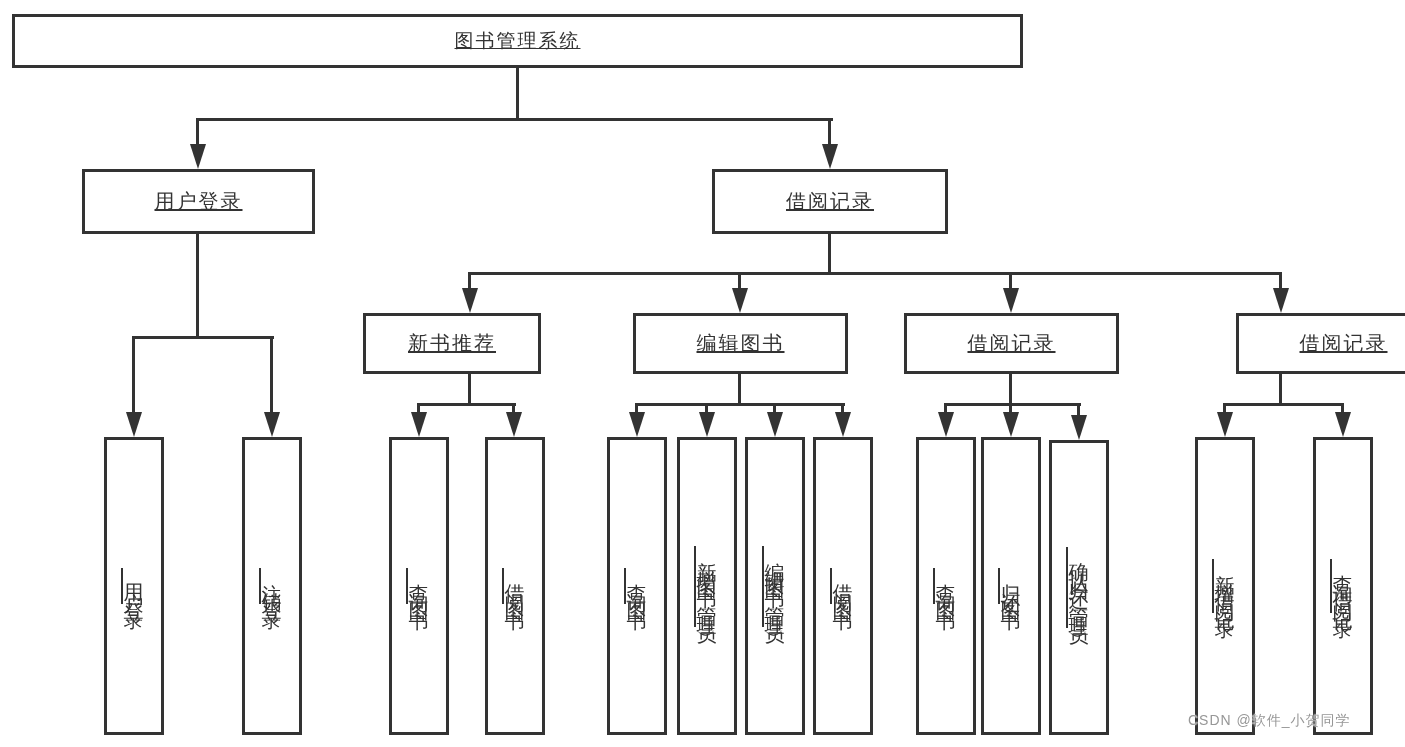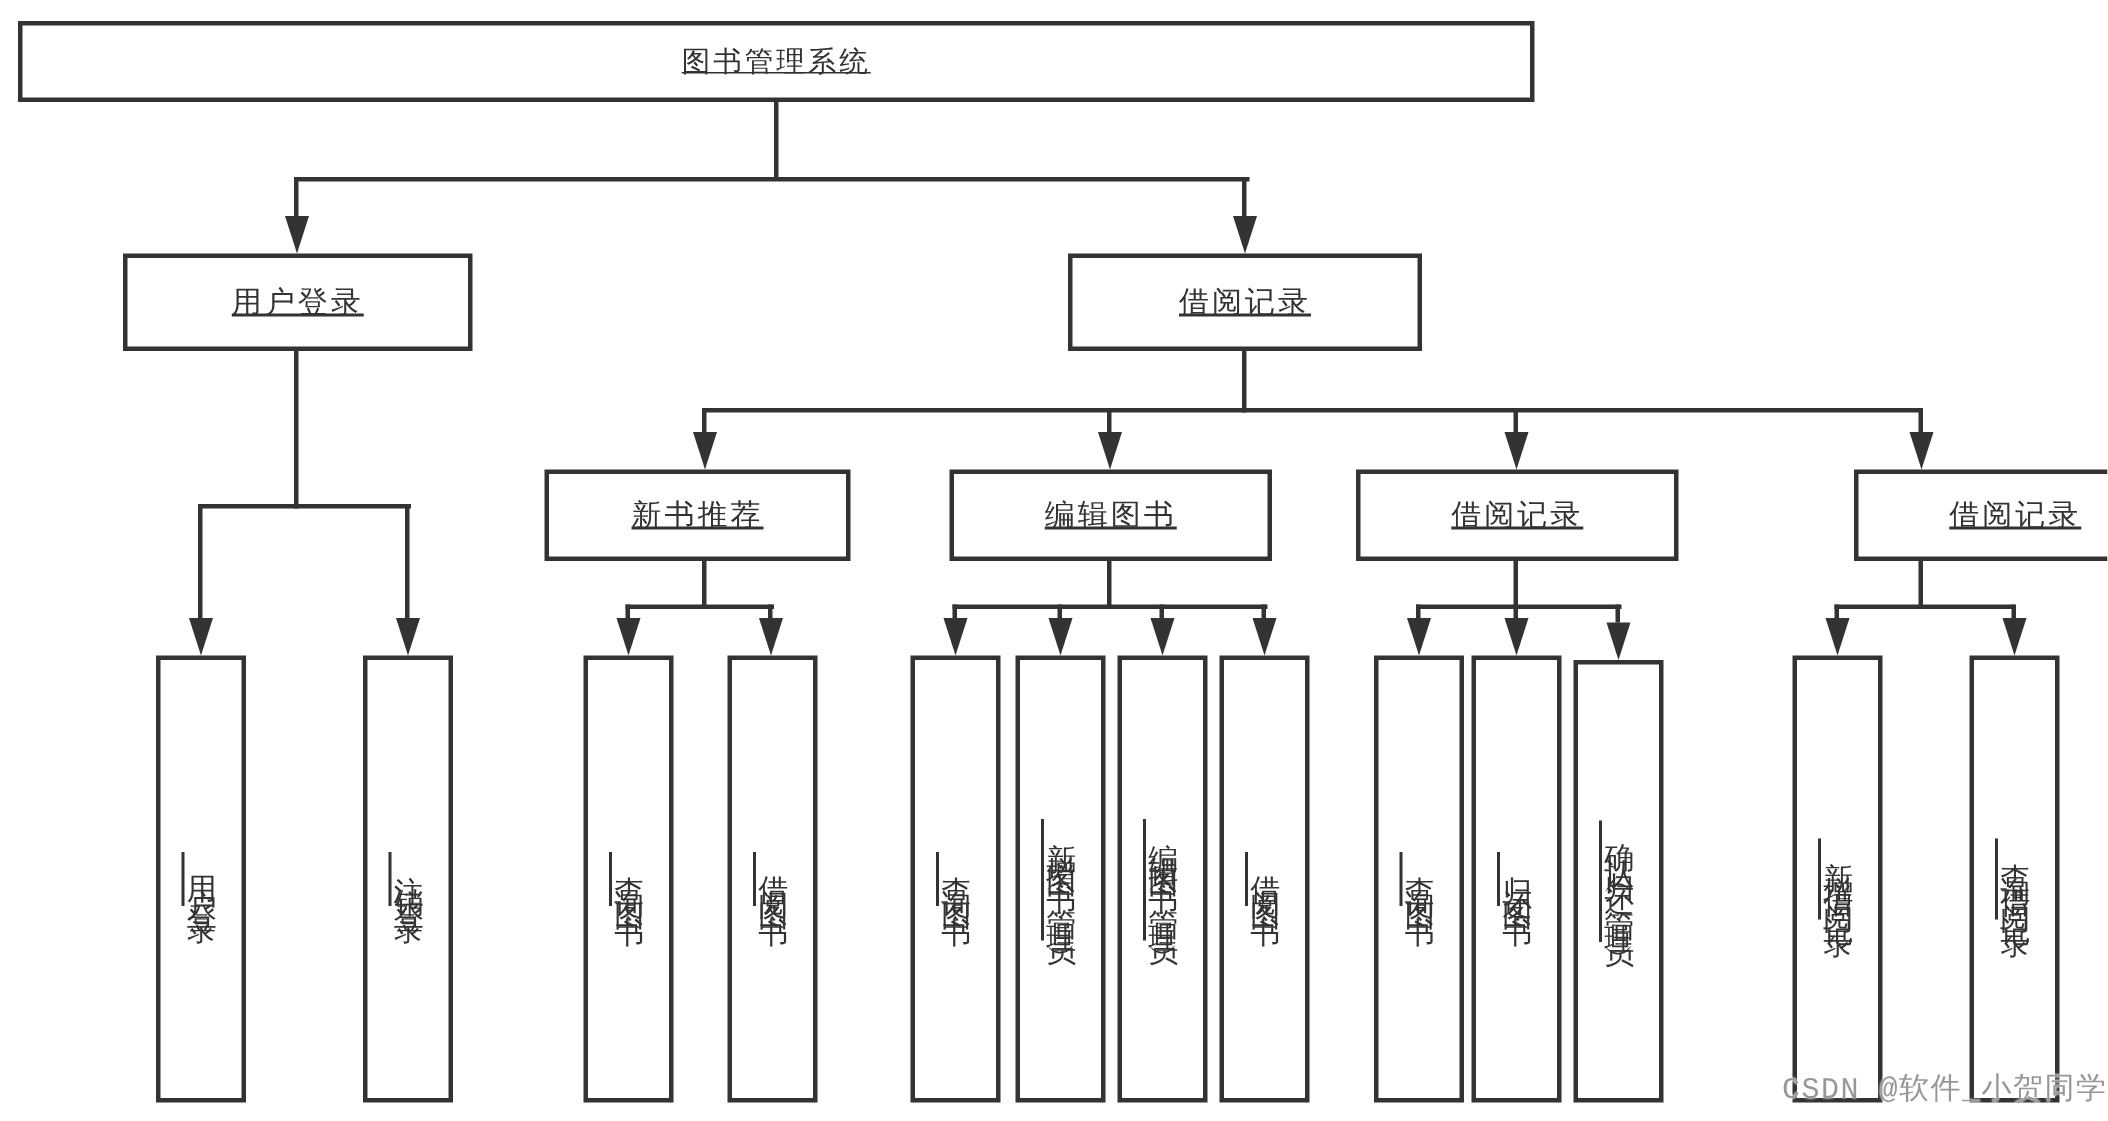--- a/index.html
+++ b/index.html
@@ -19,42 +19,41 @@
   }
   .hline{position:absolute;height:3px;background:#333333;}
   .vline{position:absolute;width:3px;background:#333333;}
   .arrow{
     position:absolute;width:0;height:0;
     border-left:8px solid transparent;border-right:8px solid transparent;
     border-top:25px solid #333333;
   }
   .watermark{
     position:absolute;left:1188px;top:712px;z-index:6;white-space:nowrap;
-    font-size:20px;color:#979797;letter-spacing:1px;
+    font-size:14px;color:#979797;letter-spacing:1px;
     text-shadow:0 0 2px #ffffff,0 0 1px #ffffff;
-    font-family:Liberation Mono, monospace;
   }
 </style>
 </head>
 <body>
 
 <div class="canvas">
 
   <div class="node root" style="left:12px;top:14px;width:1011px;height:54px;">
     <span class="hlabel">图书管理系统</span>
   </div>
 
   <div class="node" style="left:82px;top:169px;width:233px;height:65px;">
     <span class="hlabel">用户登录</span>
   </div>
   <div class="node" style="left:712px;top:169px;width:236px;height:65px;">
     <span class="hlabel">借阅记录</span>
   </div>
 
-  <div class="node" style="left:363px;top:313px;width:204px;height:61px;">
+  <div class="node" style="left:363px;top:313px;width:178px;height:61px;">
     <span class="hlabel">新书推荐</span>
   </div>
   <div class="node" style="left:633px;top:313px;width:215px;height:61px;">
     <span class="hlabel">编辑图书</span>
   </div>
   <div class="node" style="left:904px;top:313px;width:215px;height:61px;">
     <span class="hlabel">借阅记录</span>
   </div>
   <div class="node" style="left:1224px;top:313px;width:215px;height:61px;margin-left:12px;">
     <span class="hlabel">借阅记录</span>

